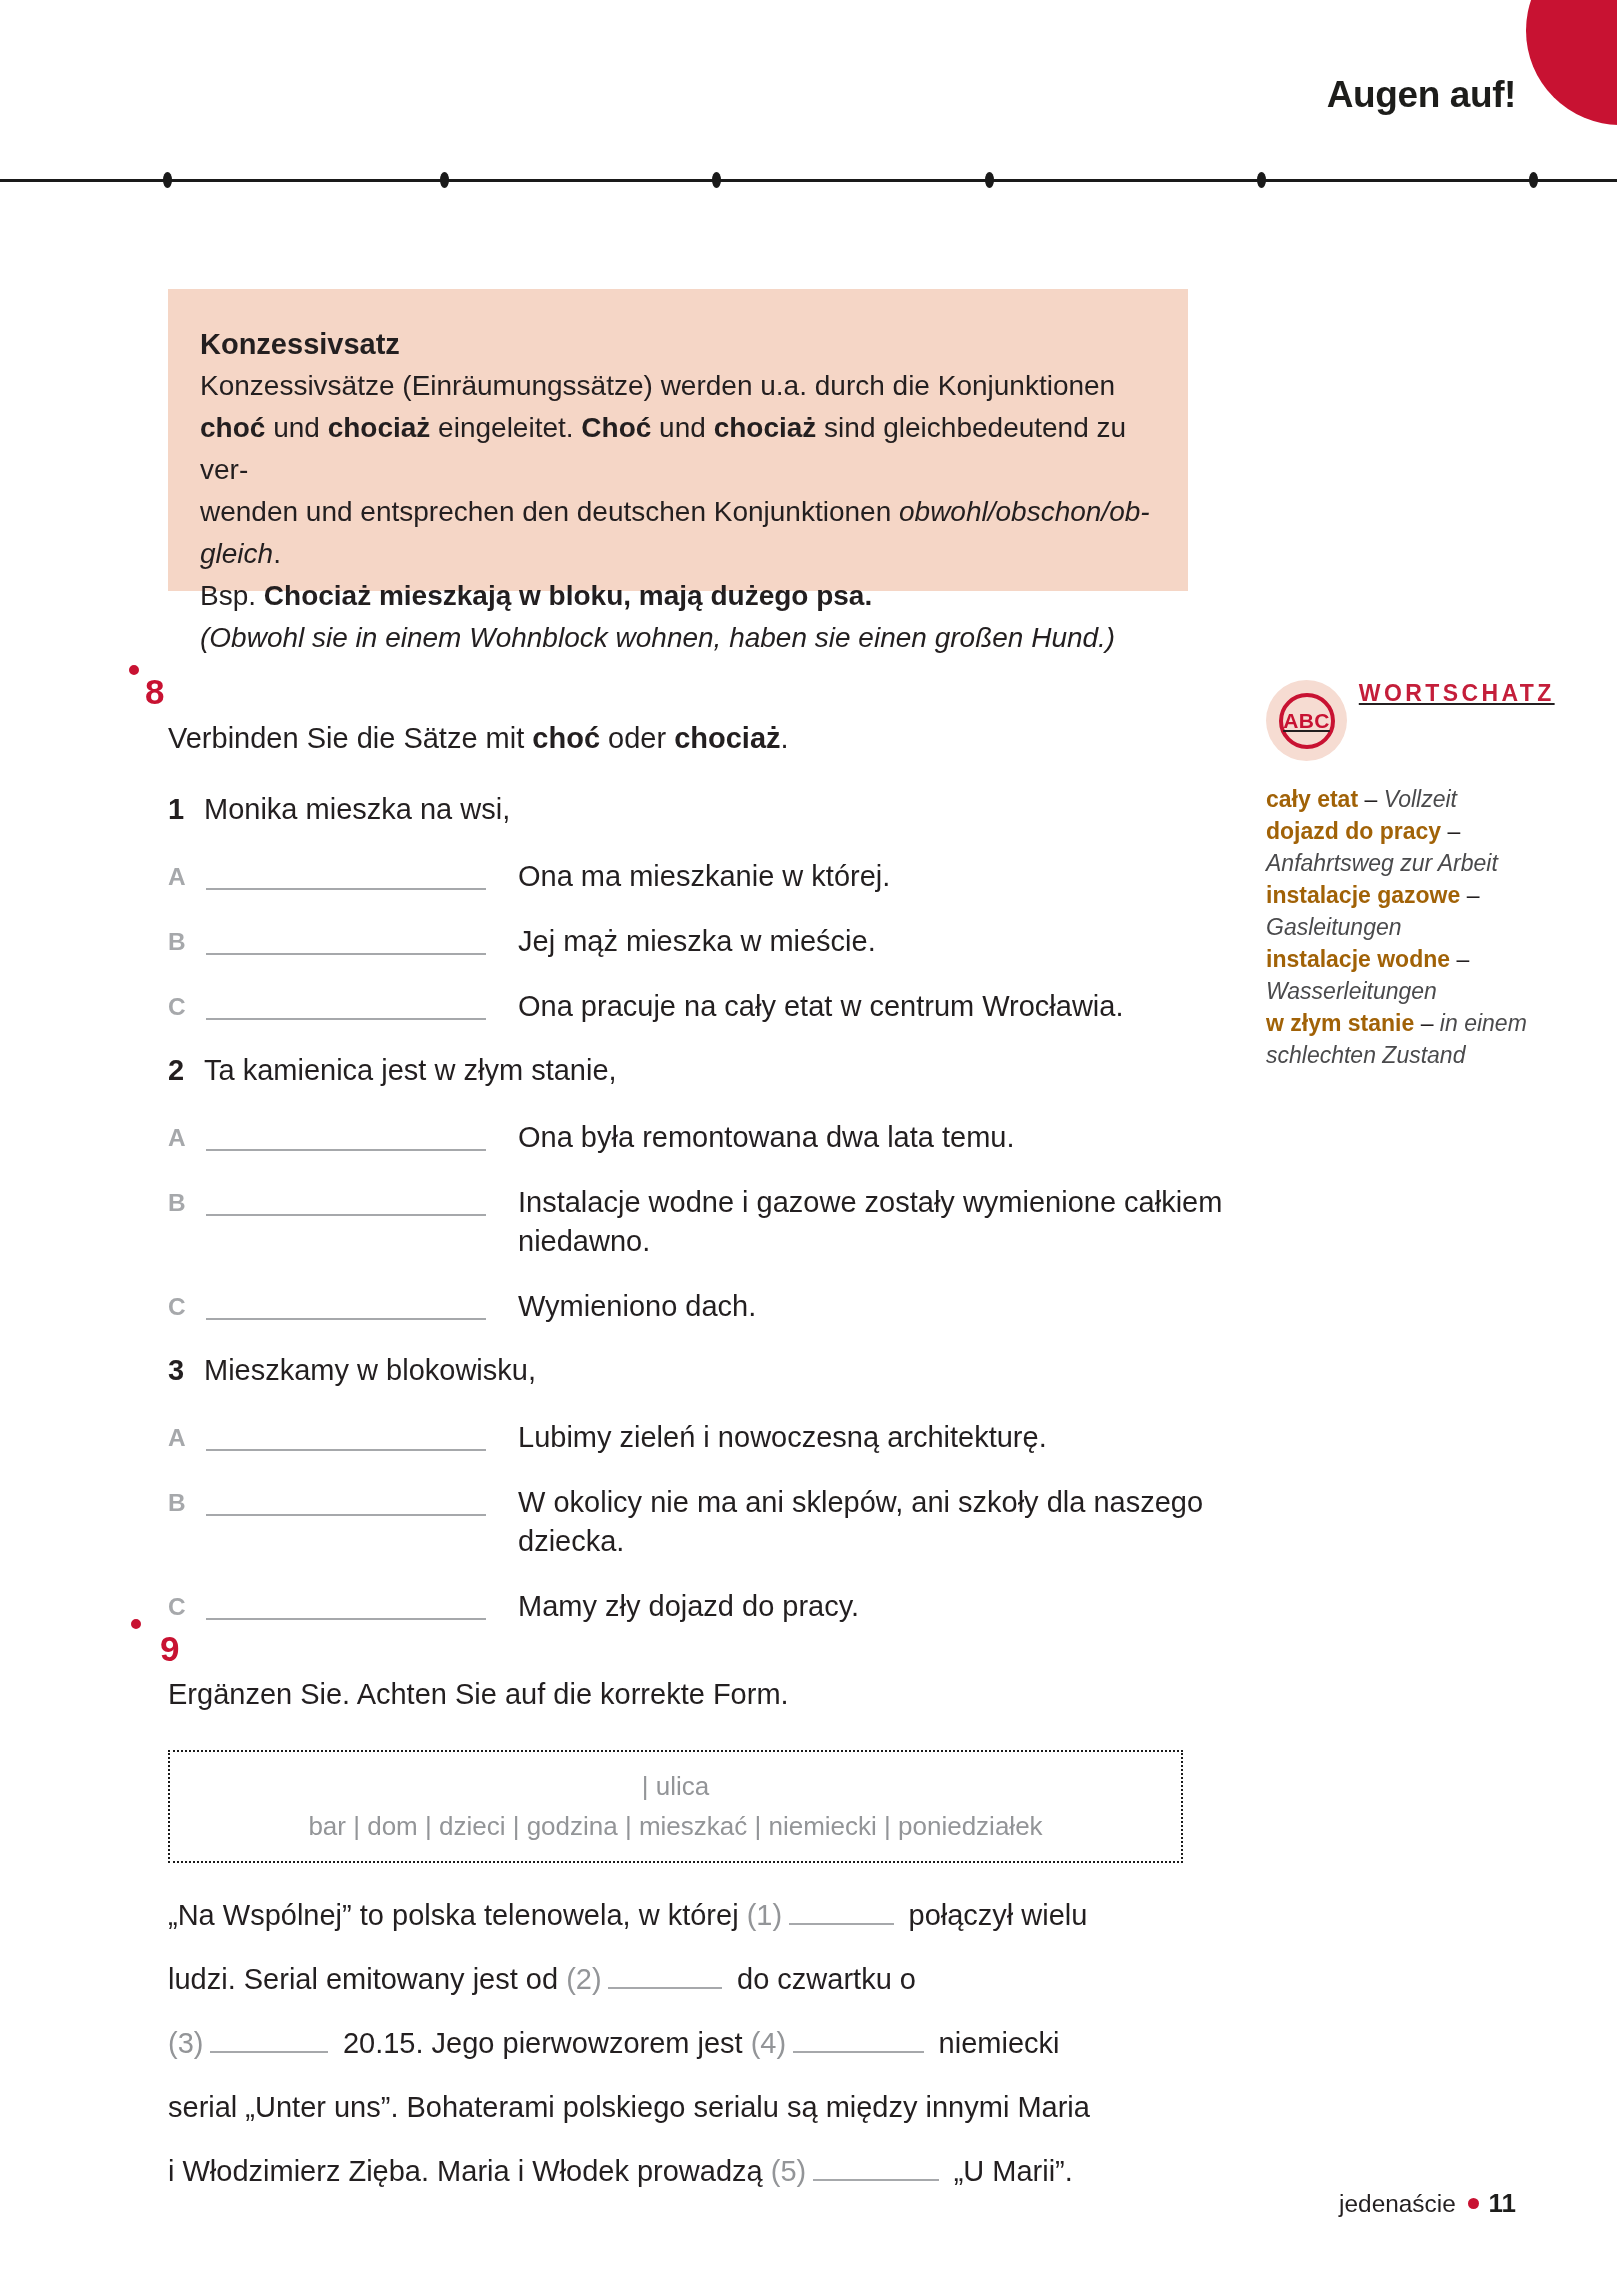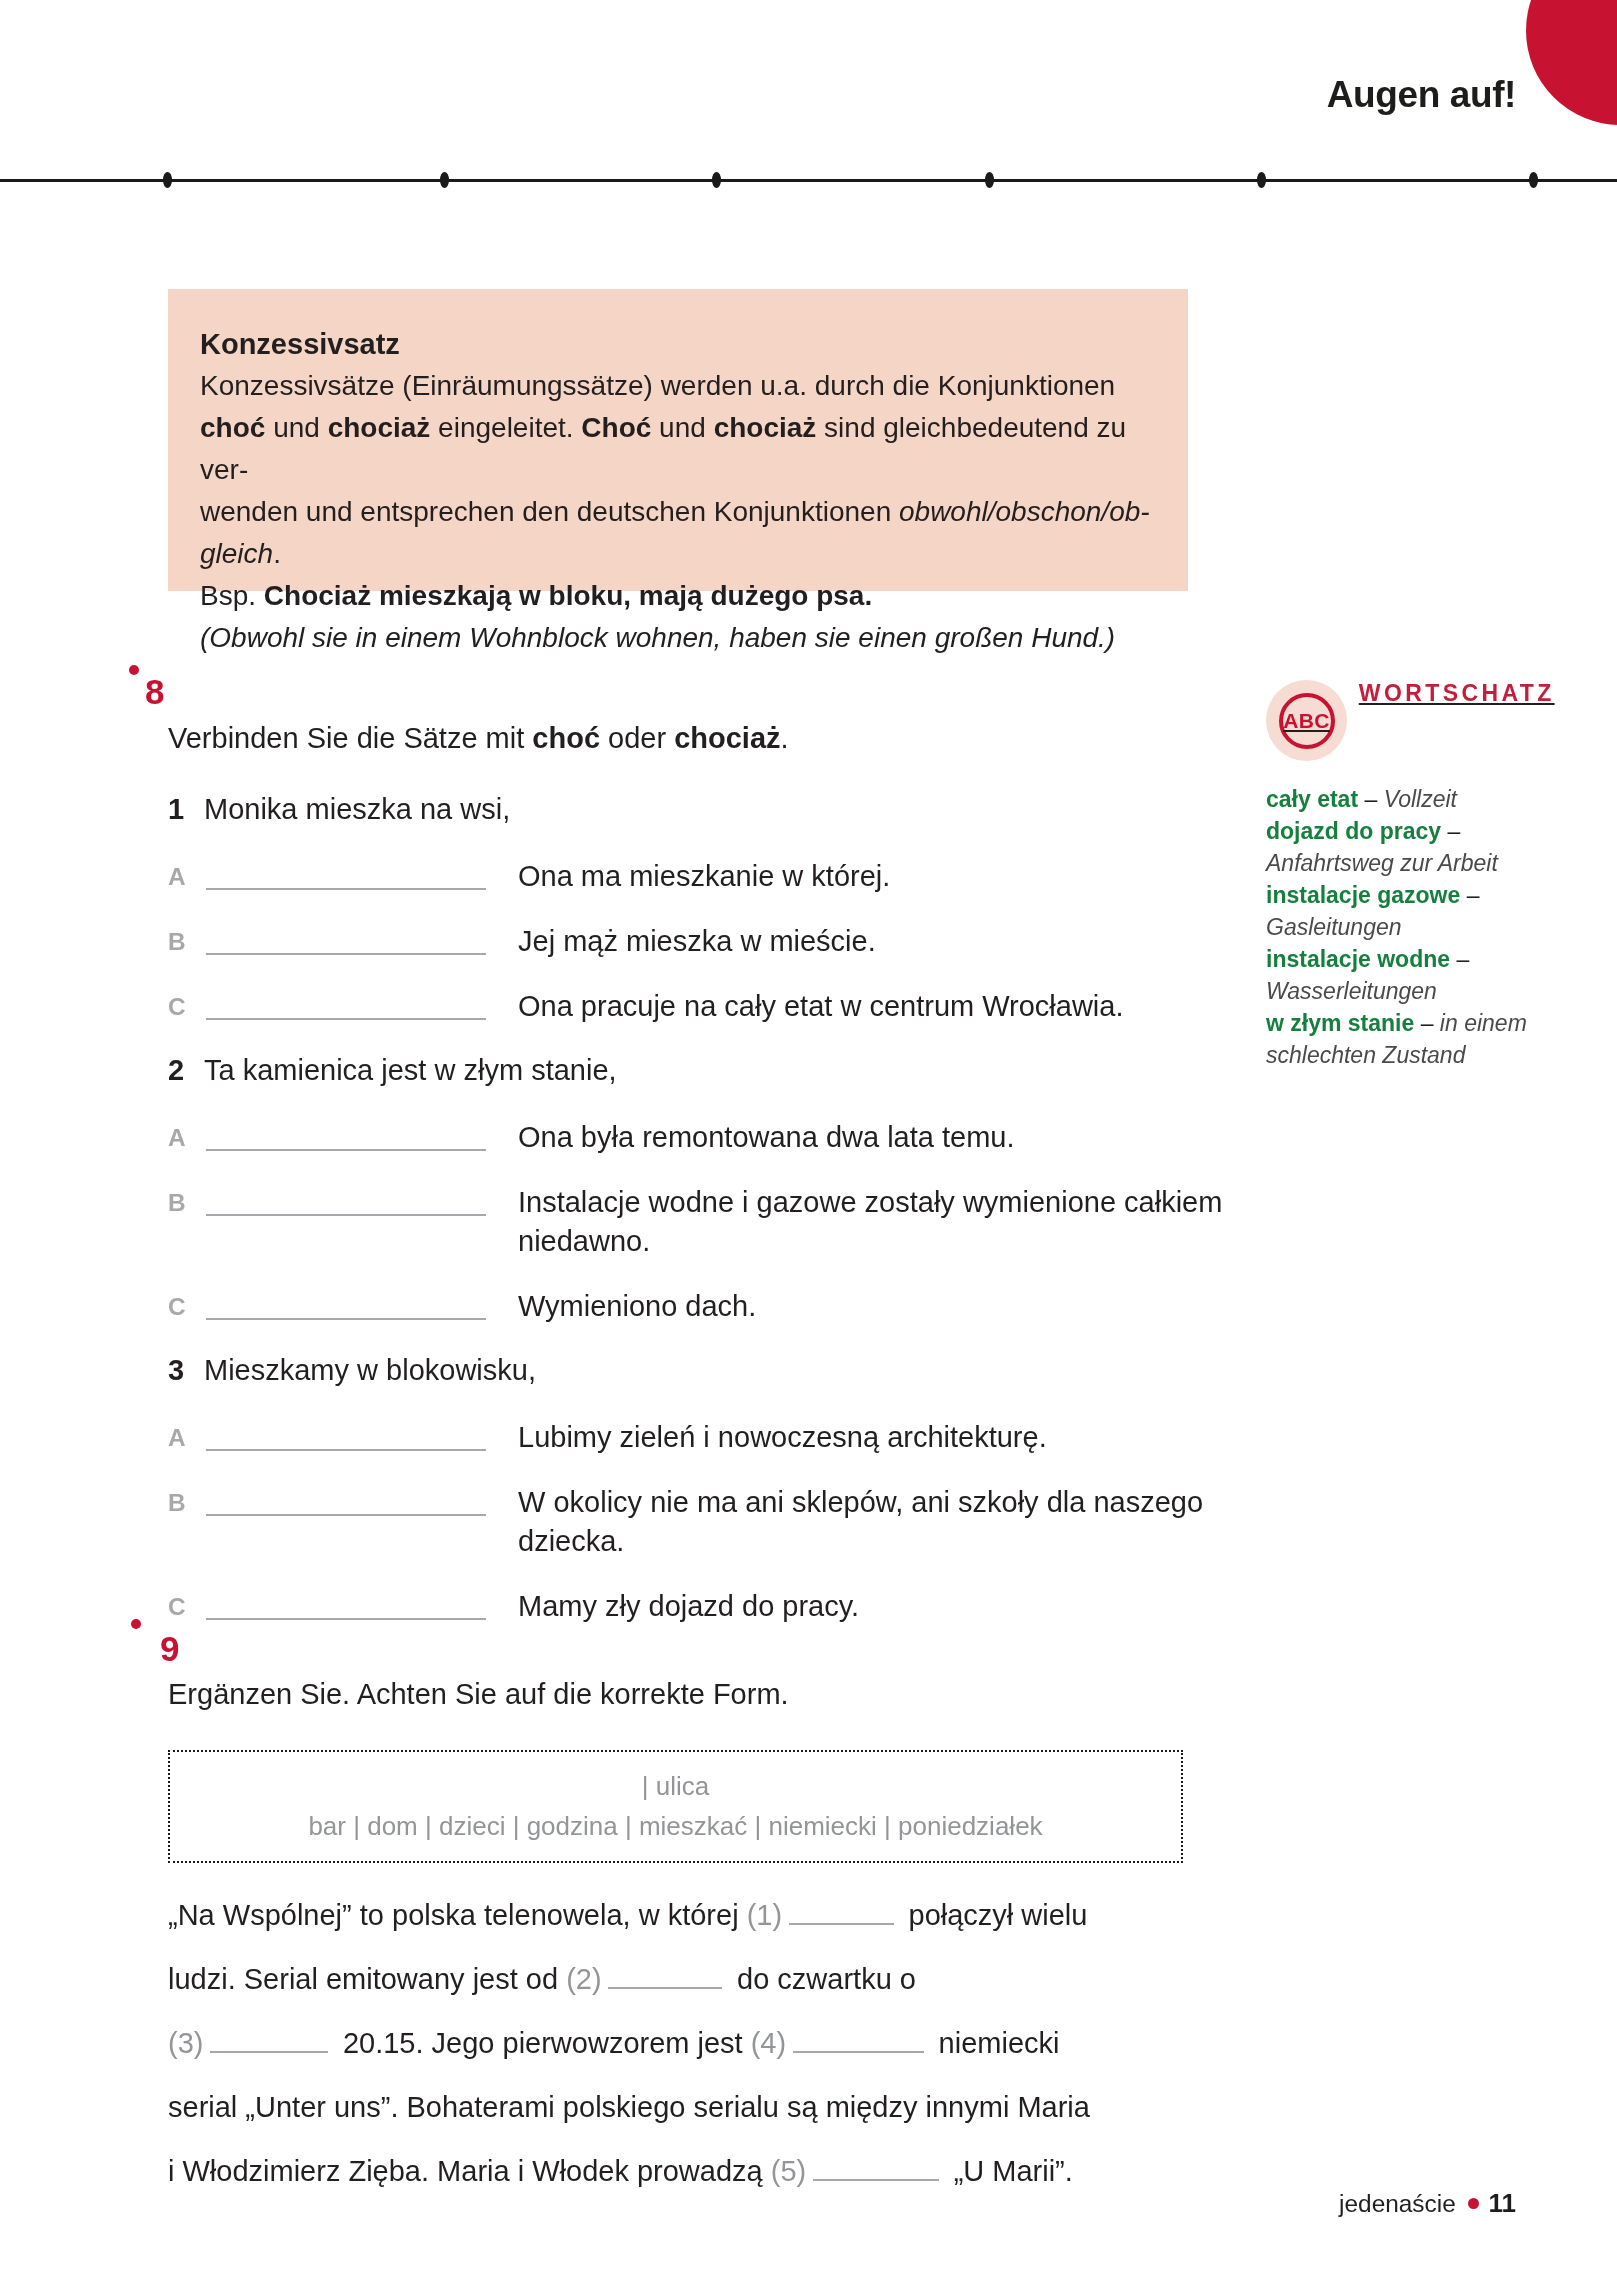--- a/index.html
+++ b/index.html
@@ -51,21 +51,21 @@
   .gap-paragraph { margin-top:20px; font-size:29px; line-height:64px; width:1044px; }
 
   
   .wortschatz { position:absolute; left:1266px; top:680px; width:270px; }
   .ws-header { display:flex; align-items:flex-start;text-decoration:underline; }
   .ws-badge-outer { width:81px; height:81px; border-radius:50%; background:#f6dcd2; display:flex; align-items:center; justify-content:center; flex:0 0 auto; }
   .ws-badge-inner { width:56px; height:56px; border-radius:50%; border:4.2px solid #c81232; display:flex; align-items:center; justify-content:center; }
   .ws-badge-text { color:#c81232; font-weight:700; font-size:21px; letter-spacing:0.4px; }
   .ws-label { color:#c41e3a; font-size:23px; font-weight:700; letter-spacing:3.4px; margin-left:11.8px; padding-bottom:11.8px; }
   .ws-entries { margin-top:22px; font-size:23px; line-height:32px; }
-  .ws-term { font-weight:700; color:#15803d; }
+  .ws-term { font-weight:700; color:#a16207; }
   .ws-sep { color:#231f20; }
   .ws-trans { font-style:italic; color:#4a4a4c; }
 
   
   .footer { position:absolute; top:2188px; right:102px; display:flex; align-items:center; }
   .footer-word { font-size:24.4px; color:#231f20; }
   .footer-dot { width:11px; height:11px; border-radius:50%; background:#c81232; margin:0 10px 0 11.8px; }
   .footer-num { font-size:26px; font-weight:700; color:#1d1d1b; }
 </style>
 </head>

